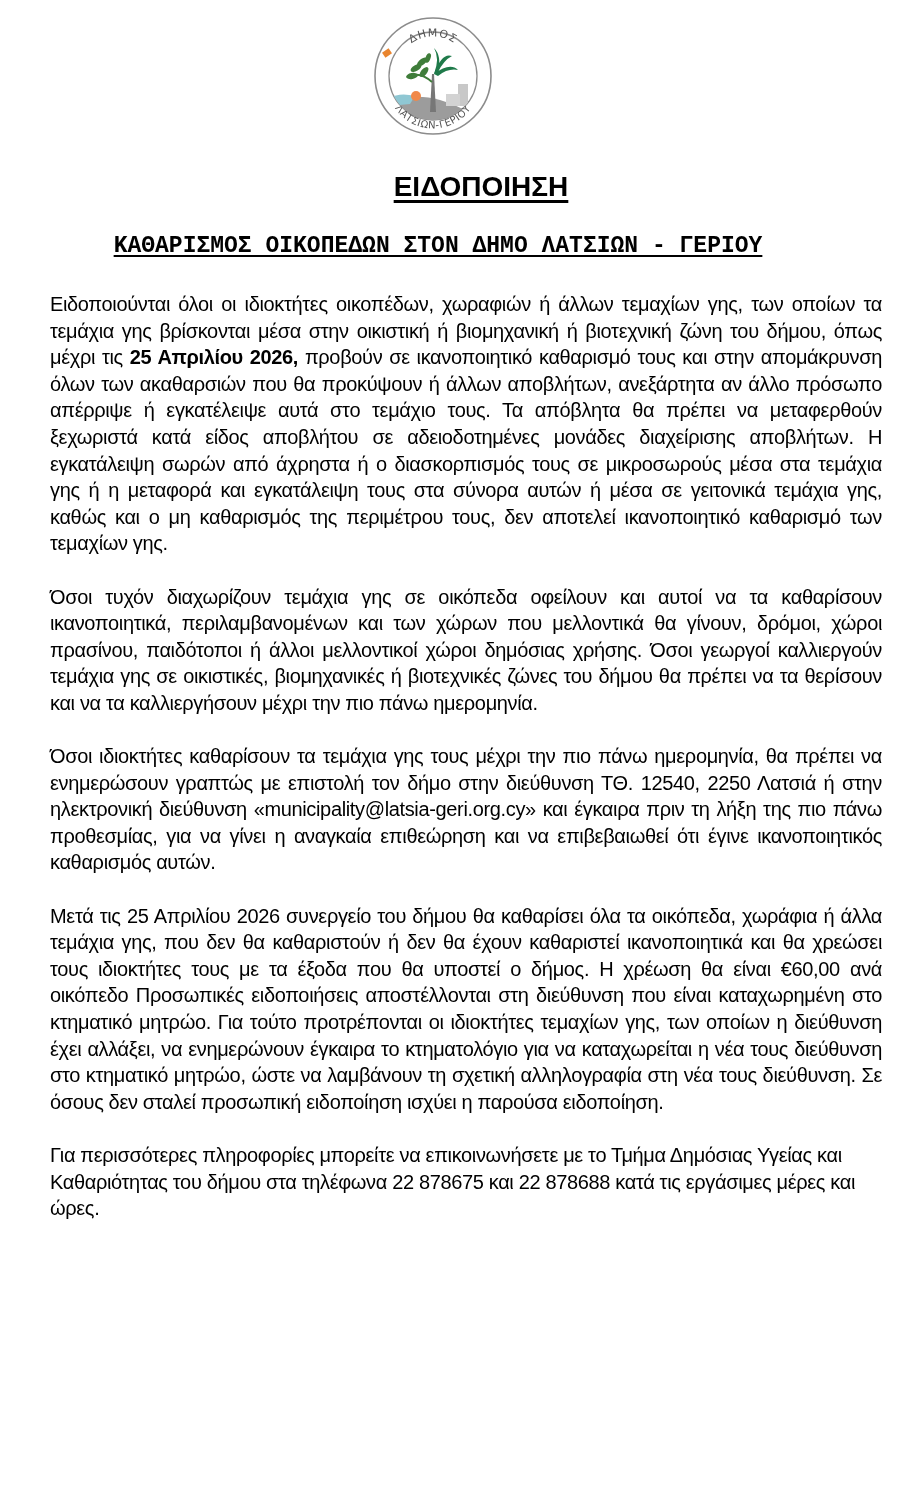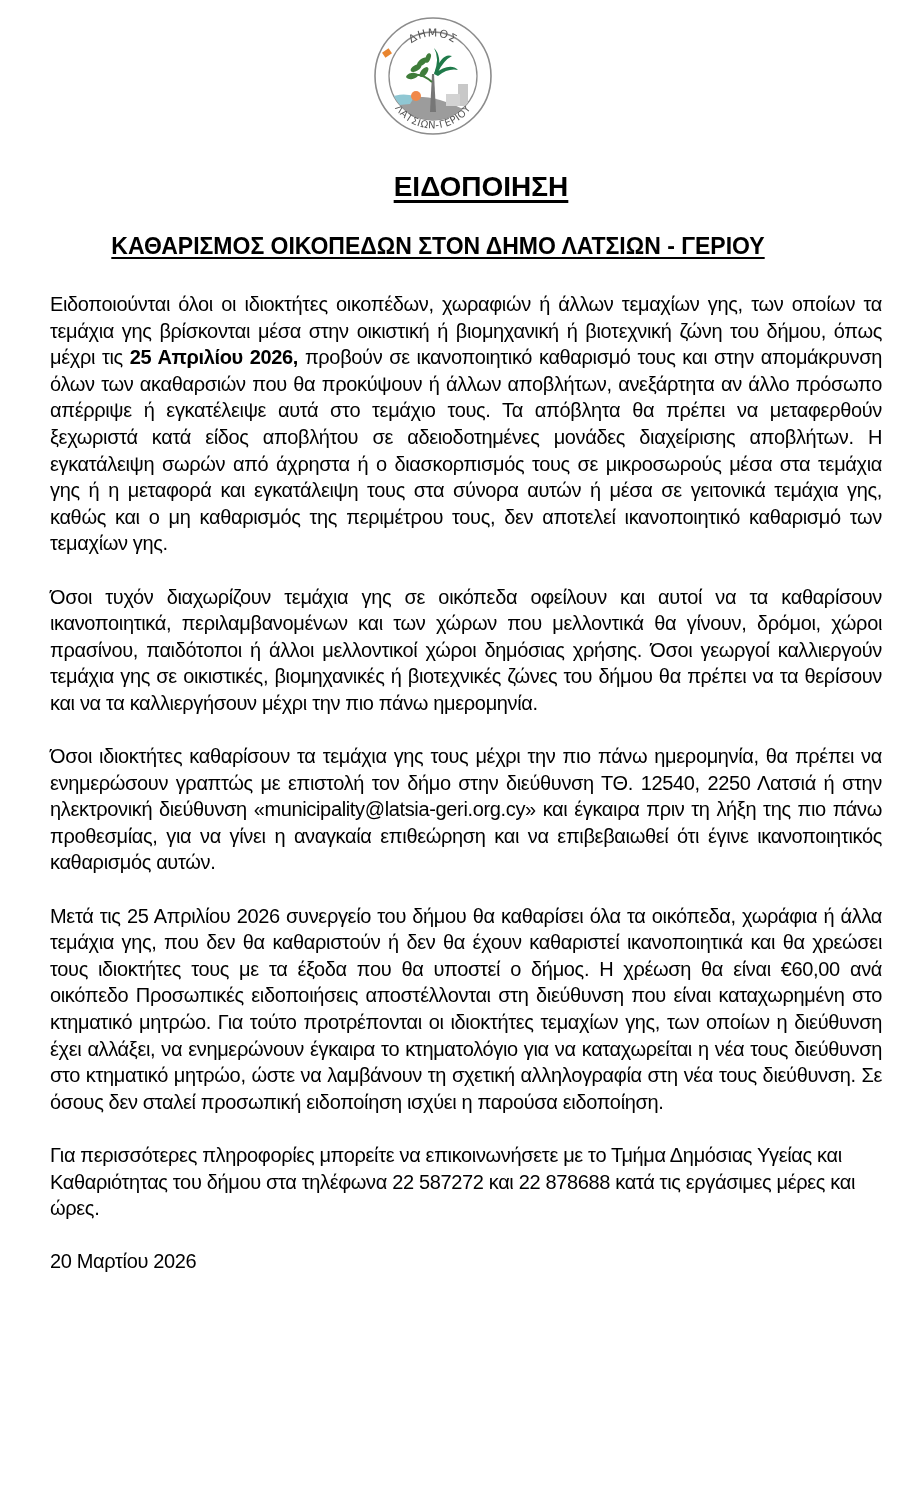--- a/index.html
+++ b/index.html
@@ -13,20 +13,21 @@
   .title {
     position: absolute; left: 0; width: 906px; top: 170px; text-align: center;
     font-weight: bold; font-size: 28px; line-height: 34px; text-decoration: underline;
     text-decoration-thickness: 3px; text-underline-offset: 4px; padding-left: 28px;
   }
   .subtitle {
     position: absolute; left: 0; width: 876px; top: 231px; text-align: center;
     font-weight: bold; font-size: 23px; line-height: 30px; text-decoration: underline;
     text-decoration-thickness: 2px; text-underline-offset: 3px;
     padding-left: 0;
+    font-family: Liberation Mono, monospace;
   }
   .body {
     position: absolute; left: 22px; width: 832px; top: 291px;
     font-size: 20px; line-height: 26.6px; letter-spacing: -0.35px;
     font-stretch: condensed;
     margin-left: 28px;
   }
   .body p { margin: 0 0 26.6px 0; text-align: justify; }
   .body p.last-block { text-align: left; }
   .sig { margin: 0; text-align: left; }
@@ -74,15 +75,14 @@
 </div>
 
 <div class="title">ΕΙΔΟΠΟΙΗΣΗ</div>
 <div class="subtitle">ΚΑΘΑΡΙΣΜΟΣ ΟΙΚΟΠΕΔΩΝ ΣΤΟΝ ΔΗΜΟ ΛΑΤΣΙΩΝ - ΓΕΡΙΟΥ</div>
 
 <div class="body">
   <p><span>Ειδοποιούνται όλοι οι ιδιοκτήτες οικοπέδων, χωραφιών ή άλλων τεμαχίων γης, των οποίων τα τεμάχια γης βρίσκονται μέσα στην οικιστική ή βιομηχανική ή βιοτεχνική ζώνη του δήμου, όπως μέχρι τις </span><b>25 Απριλίου 2026,</b><span> προβούν σε ικανοποιητικό καθαρισμό τους και στην απομάκρυνση όλων των ακαθαρσιών που θα προκύψουν ή άλλων αποβλήτων, ανεξάρτητα αν άλλο πρόσωπο απέρριψε ή εγκατέλειψε αυτά στο τεμάχιο τους. Τα απόβλητα θα πρέπει να μεταφερθούν ξεχωριστά κατά είδος αποβλήτου σε αδειοδοτημένες μονάδες διαχείρισης αποβλήτων. Η εγκατάλειψη σωρών από άχρηστα ή ο διασκορπισμός τους σε μικροσωρούς μέσα στα τεμάχια γης ή η μεταφορά και εγκατάλειψη τους στα σύνορα αυτών ή μέσα σε γειτονικά τεμάχια γης, καθώς και ο μη καθαρισμός της περιμέτρου τους, δεν αποτελεί ικανοποιητικό καθαρισμό των τεμαχίων γης.</span></p>
   <p>Όσοι τυχόν διαχωρίζουν τεμάχια γης σε οικόπεδα οφείλουν και αυτοί να τα καθαρίσουν ικανοποιητικά, περιλαμβανομένων και των χώρων που μελλοντικά θα γίνουν, δρόμοι, χώροι πρασίνου, παιδότοποι ή άλλοι μελλοντικοί χώροι δημόσιας χρήσης. Όσοι γεωργοί καλλιεργούν τεμάχια γης σε οικιστικές, βιομηχανικές ή βιοτεχνικές ζώνες του δήμου θα πρέπει να τα θερίσουν και να τα καλλιεργήσουν μέχρι την πιο πάνω ημερομηνία.</p>
   <p>Όσοι ιδιοκτήτες καθαρίσουν τα τεμάχια γης τους μέχρι την πιο πάνω ημερομηνία, θα πρέπει να ενημερώσουν γραπτώς με επιστολή τον δήμο στην διεύθυνση ΤΘ. 12540, 2250 Λατσιά ή στην ηλεκτρονική διεύθυνση «municipality@latsia-geri.org.cy» και έγκαιρα πριν τη λήξη της πιο πάνω προθεσμίας, για να γίνει η αναγκαία επιθεώρηση και να επιβεβαιωθεί ότι έγινε ικανοποιητικός καθαρισμός αυτών.</p>
   <p>Μετά τις 25 Απριλίου 2026 συνεργείο του δήμου θα καθαρίσει όλα τα οικόπεδα, χωράφια ή άλλα τεμάχια γης, που δεν θα καθαριστούν ή δεν θα έχουν καθαριστεί ικανοποιητικά και θα χρεώσει τους ιδιοκτήτες τους με τα έξοδα που θα υποστεί ο δήμος. Η χρέωση θα είναι €60,00 ανά οικόπεδο Προσωπικές ειδοποιήσεις αποστέλλονται στη διεύθυνση που είναι καταχωρημένη στο κτηματικό μητρώο. Για τούτο προτρέπονται οι ιδιοκτήτες τεμαχίων γης, των οποίων η διεύθυνση έχει αλλάξει, να ενημερώνουν έγκαιρα το κτηματολόγιο για να καταχωρείται η νέα τους διεύθυνση στο κτηματικό μητρώο, ώστε να λαμβάνουν τη σχετική αλληλογραφία στη νέα τους διεύθυνση. Σε όσους δεν σταλεί προσωπική ειδοποίηση ισχύει η παρούσα ειδοποίηση.</p>
-  <p class="last-block">Για περισσότερες πληροφορίες μπορείτε να επικοινωνήσετε με το Τμήμα Δημόσιας Υγείας και Καθαριότητας του δήμου στα τηλέφωνα 22 587272 και 22 878688 κατά τις εργάσιμες μέρες και ώρες.</p>
-  <p class="sig">20 Μαρτίου 2026</p>
+  <p class="last-block">Για περισσότερες πληροφορίες μπορείτε να επικοινωνήσετε με το Τμήμα Δημόσιας Υγείας και Καθαριότητας του δήμου στα τηλέφωνα 22 878675 και 22 878688 κατά τις εργάσιμες μέρες και ώρες.</p>
 </div>
 
 </body></html>

